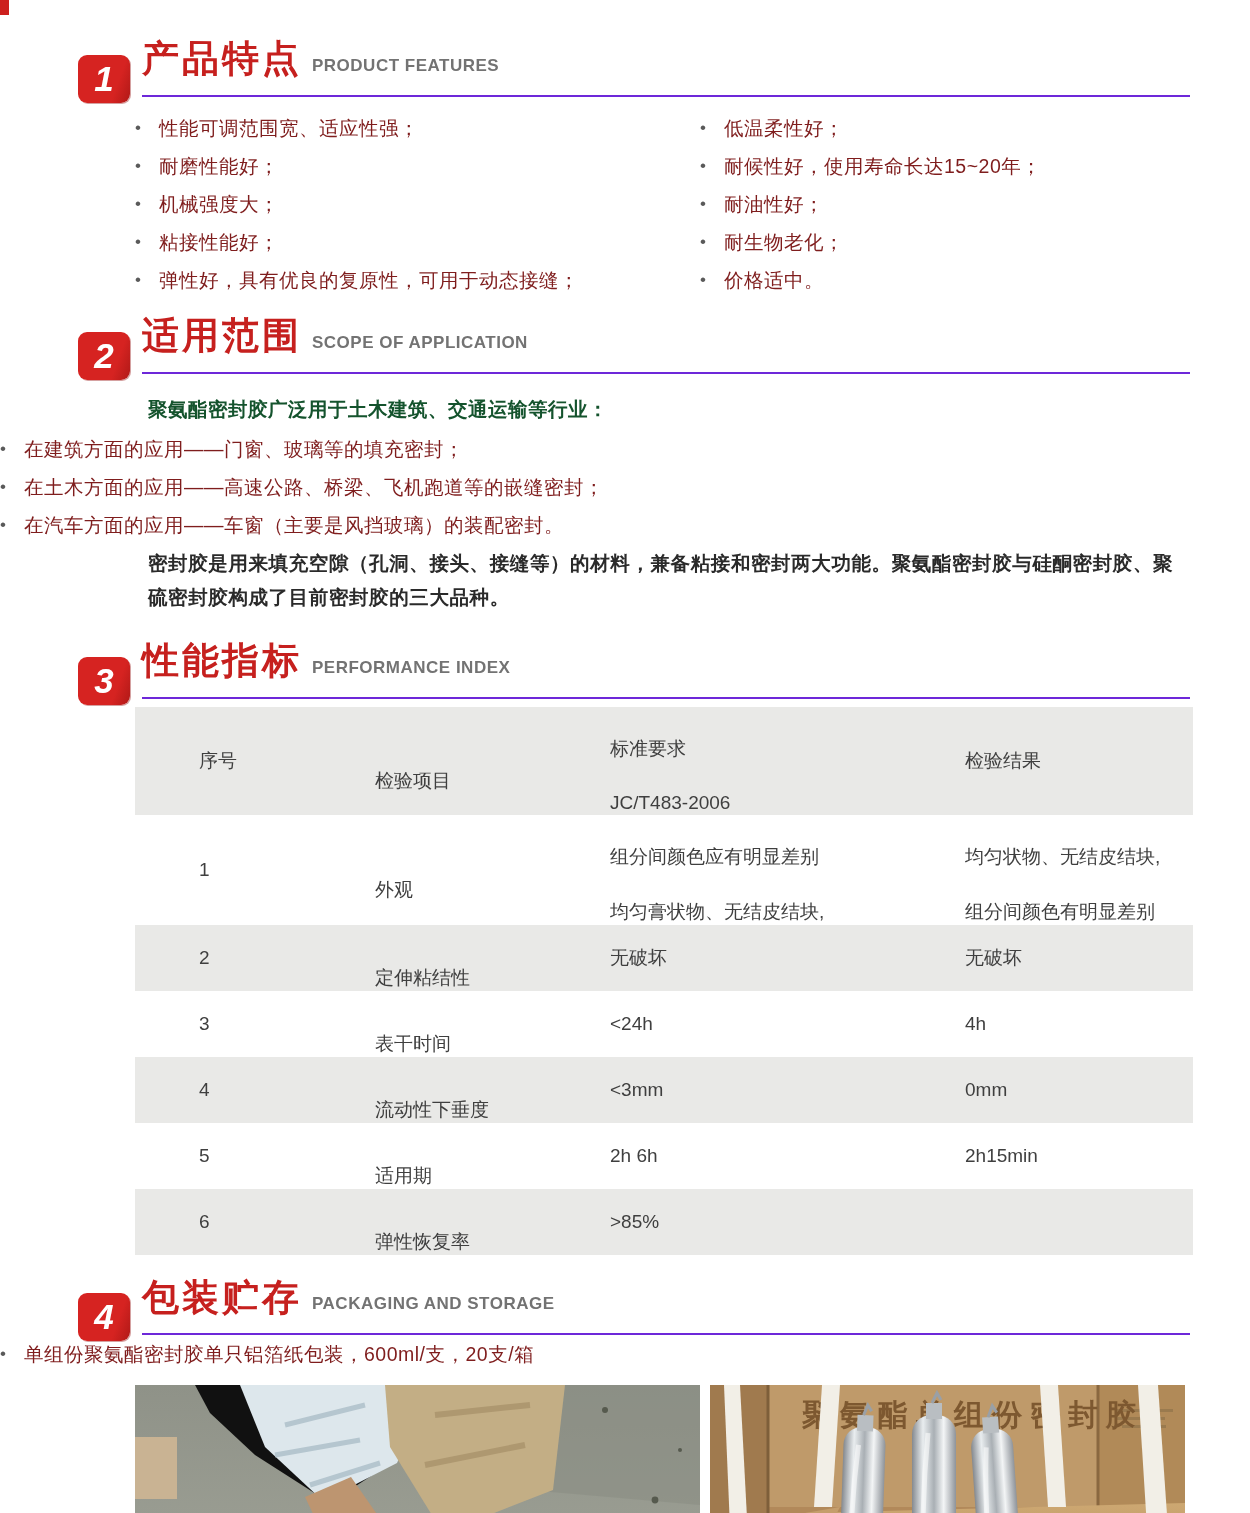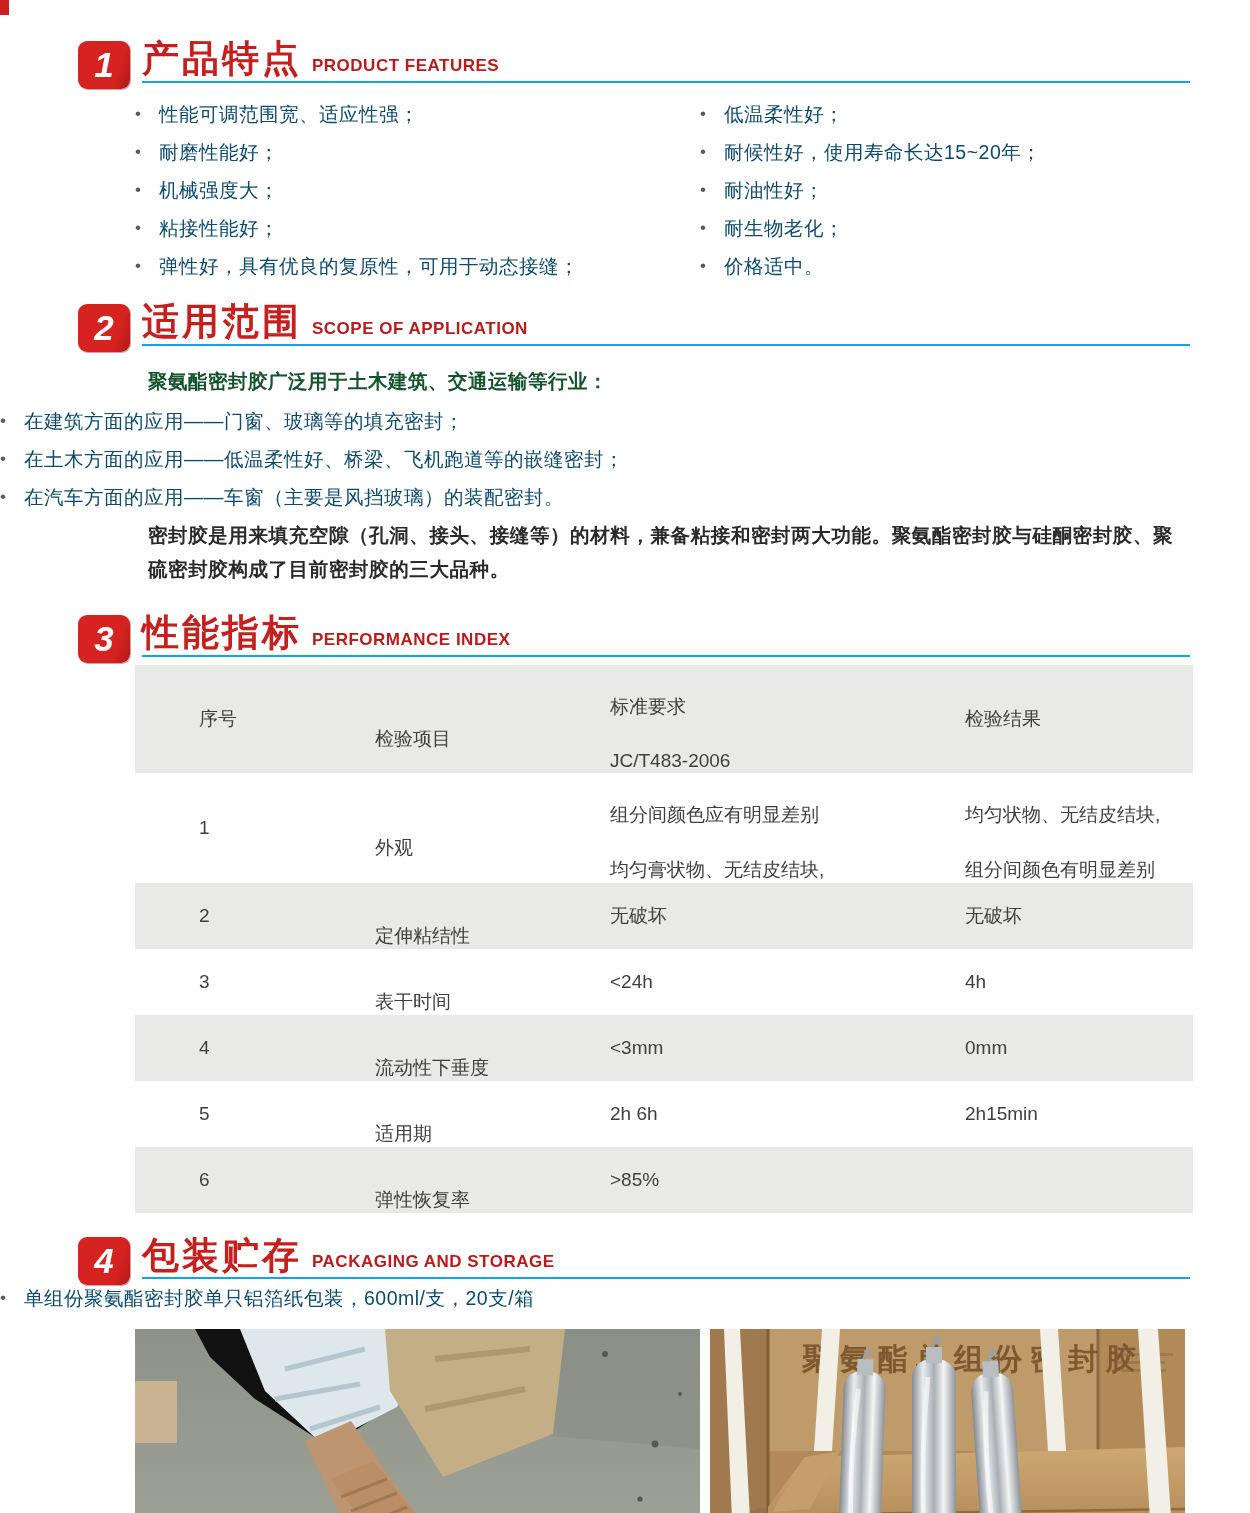--- a/index.html
+++ b/index.html
@@ -13,29 +13,29 @@
 
   
   .sec{display:flex;align-items:flex-end;margin:0 60px 0 78px;}
   .sec-num{
     width:52px;height:48px;flex:0 0 52px;margin-bottom:-6px;margin-right:12px;
     background:linear-gradient(110deg,#d62321 72%,#b01917 100%);
     border-radius:9px;color:#fff;display:flex;align-items:center;justify-content:center;
     font-size:35px;font-weight:bold;font-style:italic;
     box-shadow:1px 1px 0 rgba(150,20,20,.4);
   }
-  .sec-title-wrap{flex:1;border-bottom:2px solid #0ea5e9;display:flex;align-items:flex-end;padding-bottom:2px;}
+  .sec-title-wrap{flex:1;border-bottom:2px solid #6d28d9;display:flex;align-items:flex-end;padding-bottom:16px;}
   .sec-title{margin:0;font-size:37px;line-height:1.05;font-weight:900;letter-spacing:3px;color:#c6201e;}
-  .sec-sub{font-size:17px;font-weight:700;color:#b91c1c;margin-left:10px;padding-bottom:3px;letter-spacing:.5px;}
+  .sec-sub{font-size:17px;font-weight:700;color:#737373;margin-left:10px;padding-bottom:3px;letter-spacing:.5px;}
 
   
   ul.blist{list-style:none;margin:0;padding:0;}
   ul.blist li{display:flex;align-items:flex-start;line-height:38px;}
   .dot{flex:0 0 24px;color:#5a5a5a;font-size:17px;text-align:left;}
-  .btext{font-size:19.5px;color:#0c4a6e;letter-spacing:.5px;}
+  .btext{font-size:19.5px;color:#7f1d1d;letter-spacing:.5px;}
 
   .s1-lists{display:flex;padding-left:135px;margin-top:12px;}
   .s1-left{flex:0 0 565px;}
   .s1-right{flex:1;}
 
   .s2-content{margin-top:16px;}
   .s2-intro{margin:0 0 2px 148px;font-size:19.5px;font-weight:700;color:#14532d;line-height:38px;letter-spacing:.5px;}
   .s2-bullets{padding-left:135px;}
   .s2-outro{margin:2px 60px 0 148px;font-size:19.5px;font-weight:700;color:#2a2a2a;line-height:34px;letter-spacing:.6px;max-width:1048px;}
 
@@ -133,21 +133,21 @@
 
   <div class="s2-content">
     <p class="s2-intro">聚氨酯密封胶广泛用于土木建筑、交通运输等行业：</p>
     <ul class="blist s2-bullets">
       <li>
           <span class="dot">•</span>
           <span class="btext">在建筑方面的应用——门窗、玻璃等的填充密封；</span>
         </li>
       <li>
           <span class="dot">•</span>
-          <span class="btext">在土木方面的应用——低温柔性好、桥梁、飞机跑道等的嵌缝密封；</span>
+          <span class="btext">在土木方面的应用——高速公路、桥梁、飞机跑道等的嵌缝密封；</span>
         </li>
       <li>
           <span class="dot">•</span>
           <span class="btext">在汽车方面的应用——车窗（主要是风挡玻璃）的装配密封。</span>
         </li>
     </ul>
     <p class="s2-outro">密封胶是用来填充空隙（孔洞、接头、接缝等）的材料，兼备粘接和密封两大功能。聚氨酯密封胶与硅酮密封胶、聚硫密封胶构成了目前密封胶的三大品种。</p>
   </div>
 
   <header class="sec" style="margin-top:28px;">

